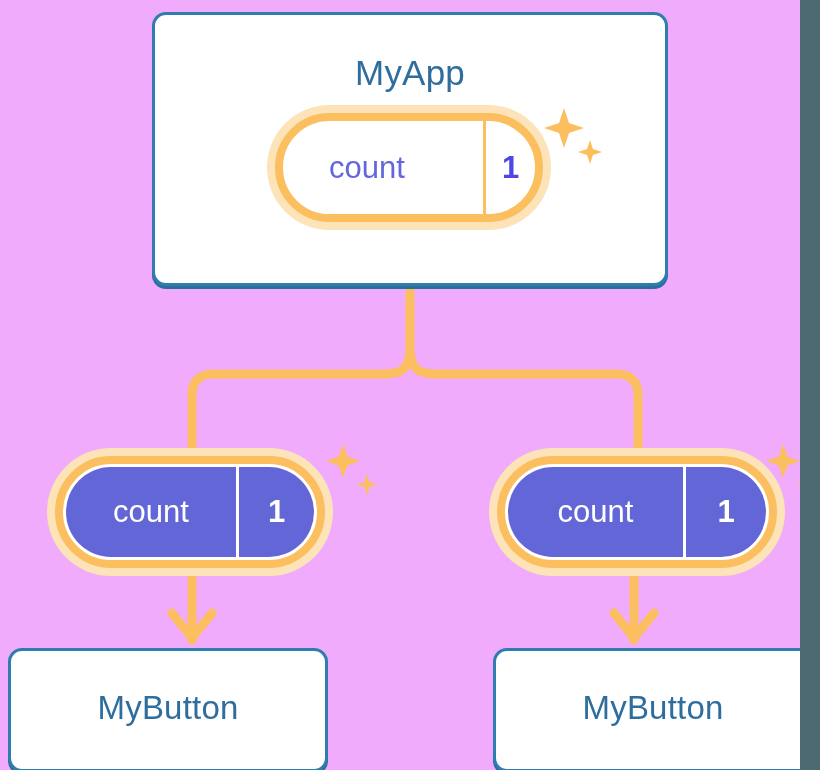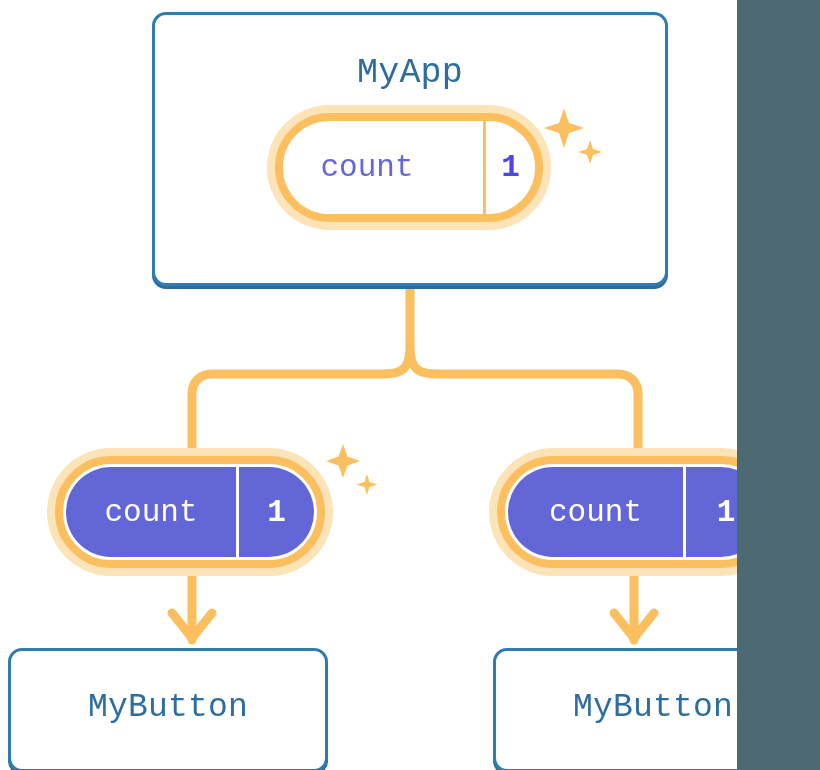--- a/index.html
+++ b/index.html
@@ -2,25 +2,25 @@
 <html><head>
 <meta charset="utf-8">
 <style>
   html, body {
     margin: 0;
     padding: 0;
     background: #4d6a73;
   }
   #stage {
     position: relative;
-    width: 737px;
+    width: 800px;
     height: 770px;
-    background: #ffffff;
+    background: #f0abfc;
     overflow: hidden;
-    font-family: Liberation Mono, monospace;
+    font-family: Liberation Sans, sans-serif;
   }
 
   
   #wires {
     position: absolute;
     left: 0; top: 0;
     width: 820px; height: 770px;
     pointer-events: none;
     z-index: 1;
   }

